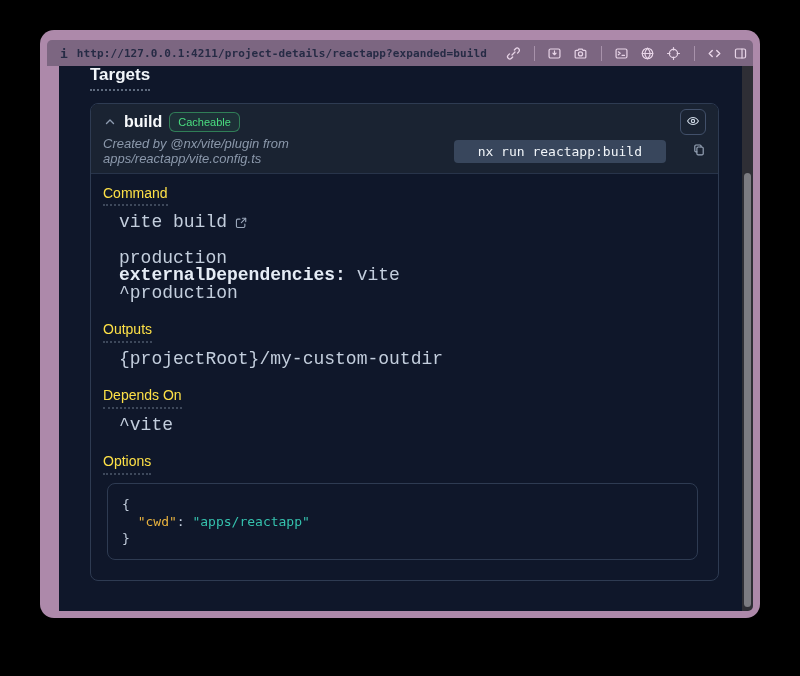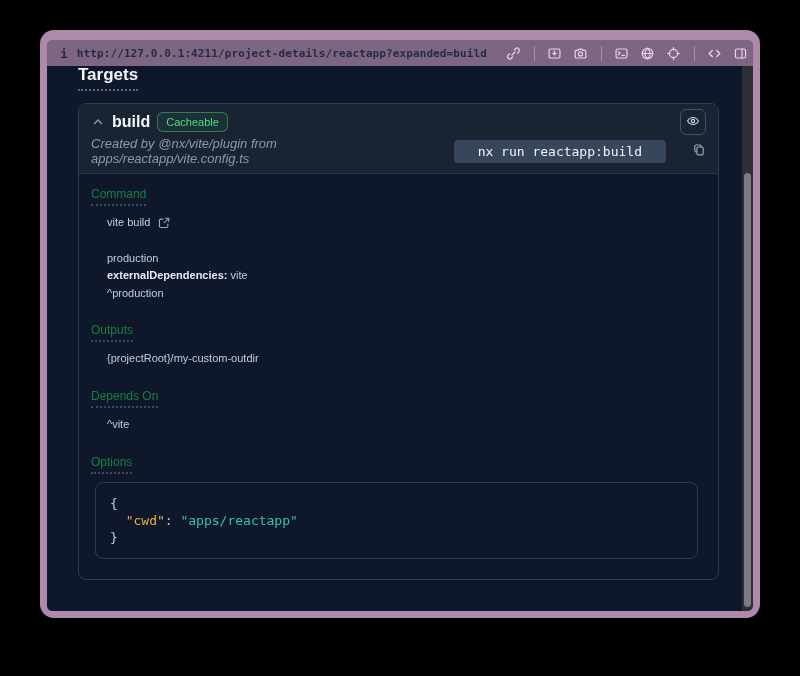--- a/index.html
+++ b/index.html
@@ -25,21 +25,21 @@
     display:flex; align-items:center; padding:0 9px 0 13px; gap:9px;
   }
   .info-glyph { color:#262b45; font:700 13px "DejaVu Sans Mono", monospace; }
   .url-text   { color:#262b45; font:700 11px "DejaVu Sans Mono", monospace; letter-spacing:.1px; white-space:nowrap; }
   .tb-spacer { flex:1; }
   .tb-icons { display:flex; align-items:center; gap:8px; color:#e7d4e7; }
   .tb-btn { display:flex; align-items:center; justify-content:center; width:18px; height:18px; cursor:pointer; }
   .tb-btn svg { display:block; }
   .tb-divider { width:1px; height:15px; background:rgba(238,219,238,.38); margin:0 3px; }
   
-  .page-row { flex:1; display:flex; min-height:0; }
+  .page-row { flex:1; display:flex; min-height:0;margin-left:12px; }
   .page {
     flex:1; background:#0f172a; overflow:hidden; position:relative;
     padding:0 23px 0 31px;
   }
   .scrollbar { flex:0 0 11px; background:#2e2e35; position:relative; }
   .scroll-thumb { position:absolute; left:2px; right:2px; top:107px; bottom:4px; background:#7b7b81; border-radius:4px; }
 
   .page-title {
     display:inline-block; margin-top:-3px; color:#f1f5f9;
     font-size:17px; font-weight:700; padding-bottom:4px;
@@ -66,24 +66,24 @@
   .hrow2 { display:flex; align-items:center; gap:26px; margin-top:2px; min-height:24px; }
   .created-by { color:#8b98ab; font-style:italic; font-size:13px; }
   .run-chip {
     margin-left:auto; background:#38465c; color:#f1f5f9;
     font:13px "DejaVu Sans Mono", monospace; padding:4px 24px; border-radius:4px; white-space:nowrap;
   }
   .copy-btn { background:none; border:none; padding:0; color:#9aa7ba; display:flex; align-items:center; cursor:pointer; }
   
   .card-body { padding:10px 16px 20px 12px; }
   .section-label {
-    display:inline-block; color:#15803d; font-size:12px; font-weight:500;
+    display:inline-block; color:#fde047; font-size:14px; font-weight:500;
     border-bottom:2px dotted rgba(148,163,184,.35); padding-bottom:3px; line-height:1.1;
   }
-  .mono { font-family:Liberation Sans, sans-serif; font-size:11px; color:#c3cedd; }
+  .mono { font-family:Liberation Mono, monospace; font-size:18px; color:#c3cedd; }
   .value-block { margin:8px 0 18px 16px; line-height:17.5px; }
   .value-line { display:flex; align-items:center; gap:7px; }
   .mono-bold { font-weight:700; color:#e5ecf5; }
   .ext-link { color:#9aa7ba; display:flex; align-items:center; cursor:pointer; background:none; border:none; padding:0; }
   .options-box {
     border:1px solid #2e3b52; border-radius:8px; margin:8px 4px 0 4px;
     padding:12px 14px;
   }
   .json-line { font-family:"DejaVu Sans Mono", monospace; font-size:13px; line-height:17px; color:#c3cedd; white-space:pre; }
   .json-key { color:#e8b33f; }

